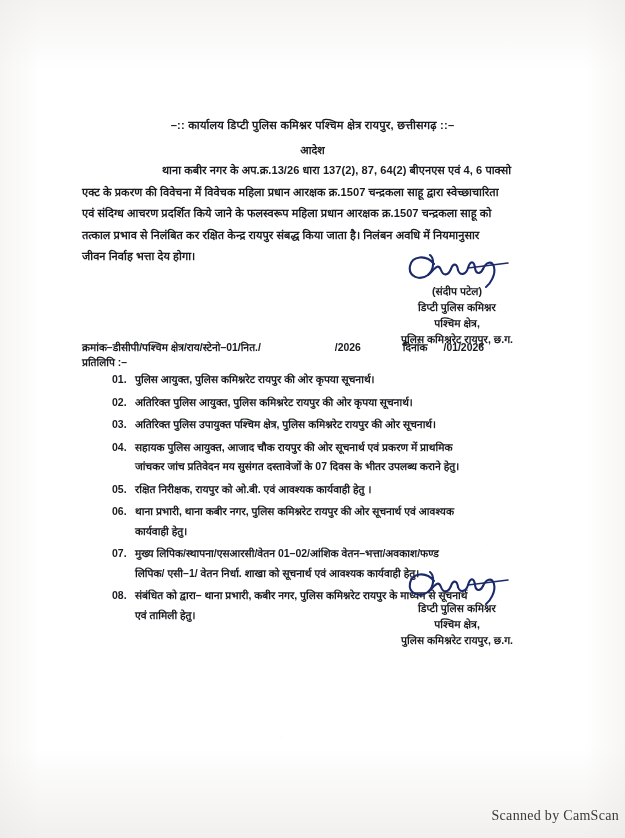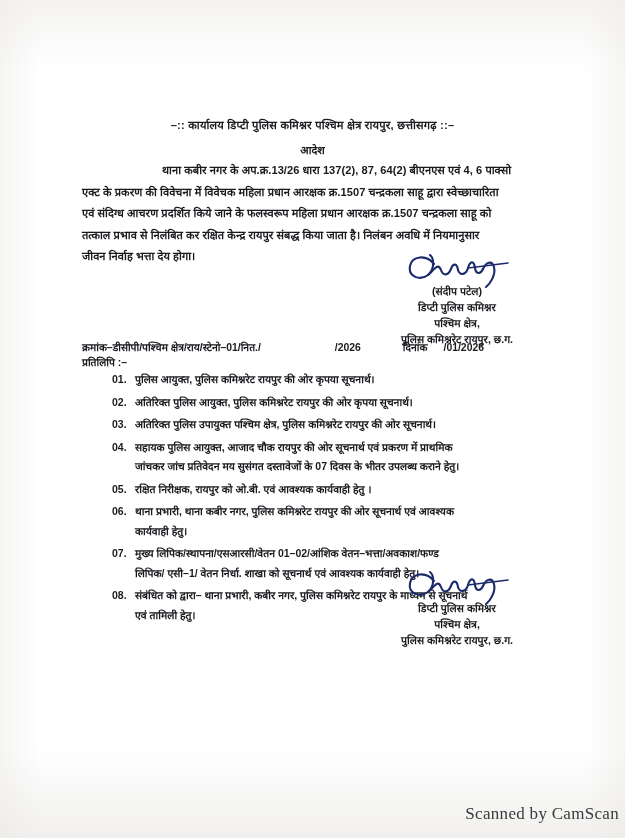--- a/index.html
+++ b/index.html
@@ -166,21 +166,21 @@
     display: block;
     white-space: nowrap;
   }
 
   
   .watermark {
     position: absolute;
     right: 6px;
     bottom: 14px;
     font-family: "Liberation Serif", serif;
-    font-size: 17px;
+    font-size: 14px;
     color: #3a3a3a;
     letter-spacing: 0.3px;
     white-space: nowrap;
     z-index: 6;
   }
 
   
   .speckle {
     position: absolute;
     inset: 0;

